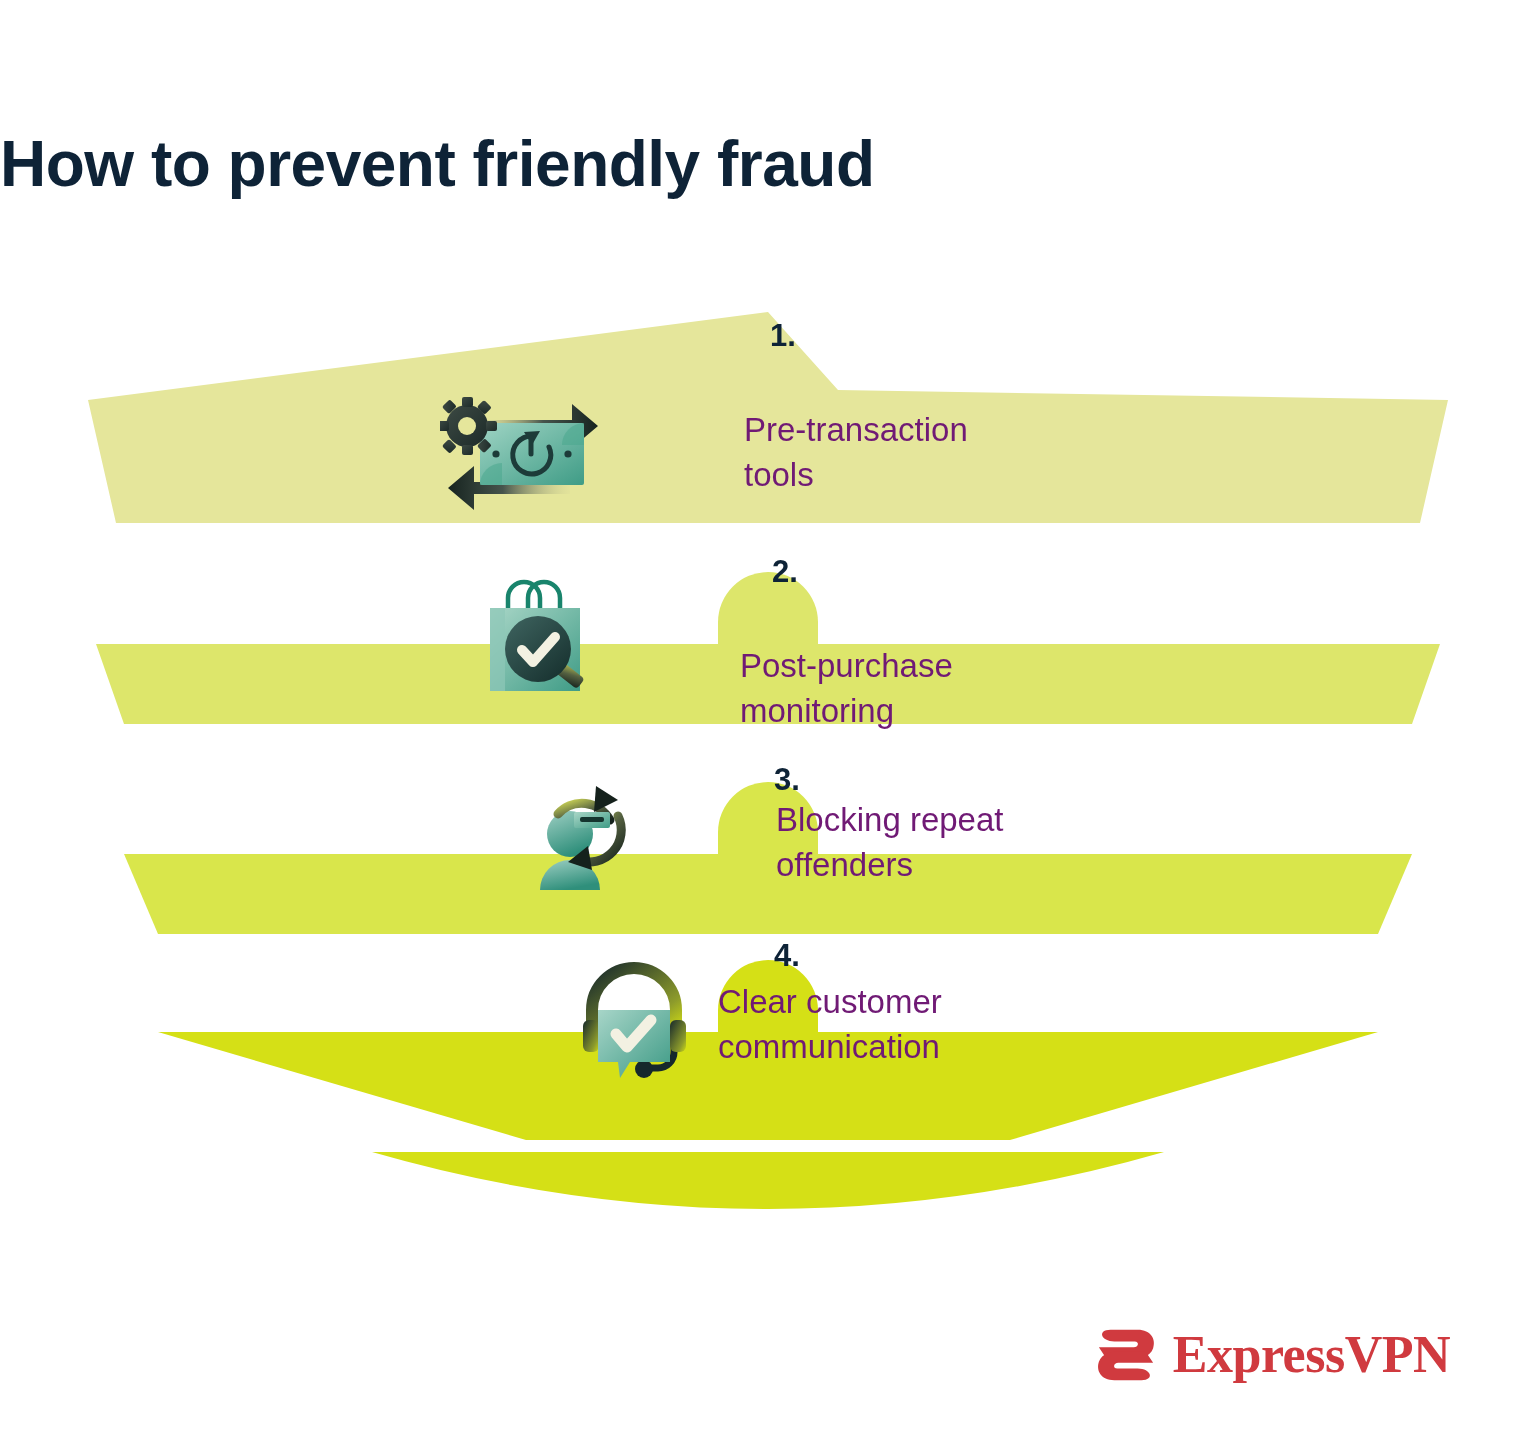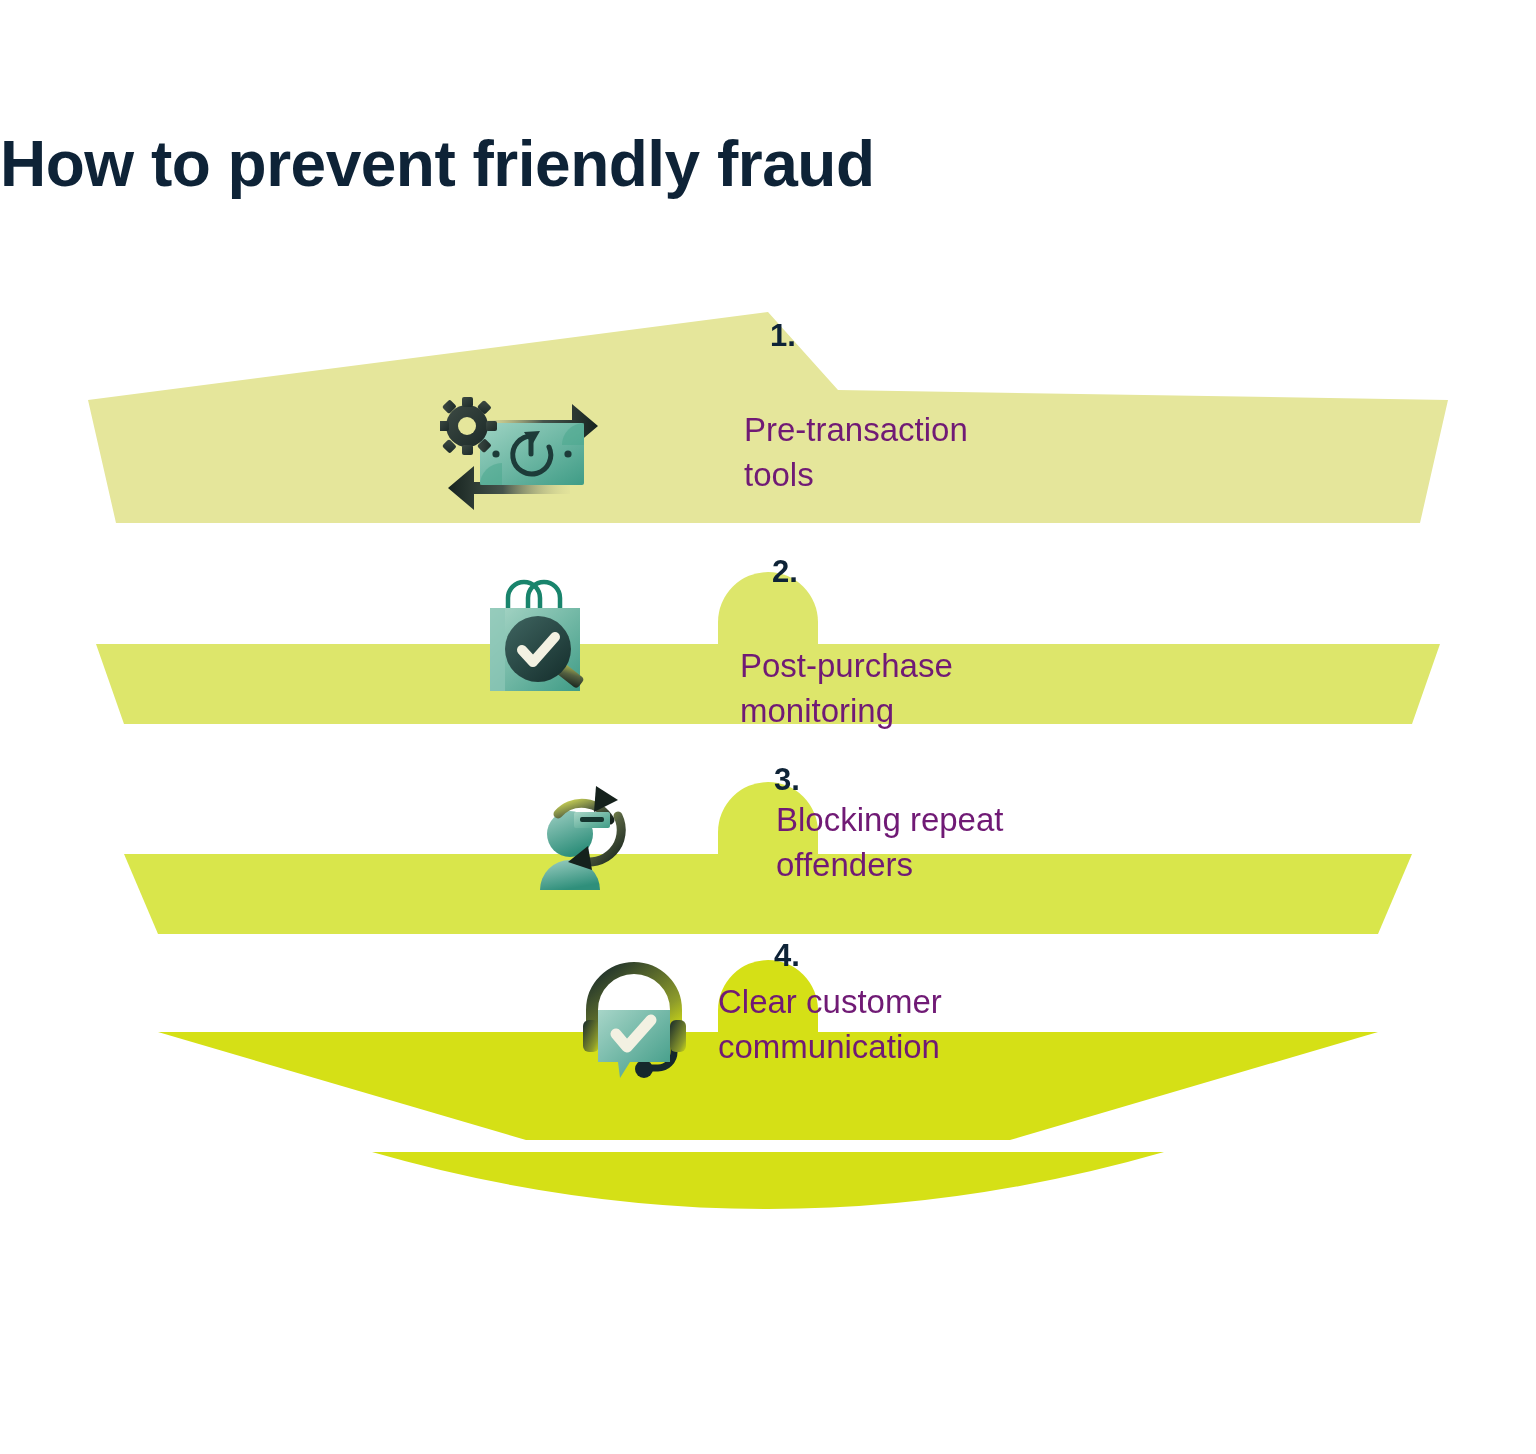--- a/index.html
+++ b/index.html
@@ -265,14 +265,23 @@
 
       <rect x="5" y="62" width="16" height="32" rx="6" fill="url(#headband)"></rect>
       <rect x="92" y="62" width="16" height="32" rx="6" fill="url(#headband)"></rect>
 
       <path d="M20 52 h72 v52 h-40 l-10 16 l-2 -16 h-20 z" fill="url(#bubble)"></path>
       <path d="M38 76 l11 13 l24 -27" stroke="#f3f1e2" stroke-width="11" fill="none" stroke-linecap="round" stroke-linejoin="round"></path>
     </svg>
 
   </div>
 
+  <div class="logo">
+    <svg class="logo-mark" viewBox="0 0 64 64">
+      <path d="M44 6 C58 6 63 16 60 25 C57 34 47 36 36 36 L12 36 L4 24 L40 24
+               C45 24 46 18 41 18 L20 18 C6 18 2 6 16 6 Z" fill="#d03a3f"></path>
+      <path d="M20 58 C6 58 1 48 4 39 C7 30 17 28 28 28 L52 28 L60 40 L24 40
+               C19 40 18 46 23 46 L44 46 C58 46 62 58 48 58 Z" fill="#d03a3f"></path>
+    </svg>
+    <div class="logo-text">ExpressVPN</div>
+  </div>
 
 </div>
 
 </body></html>

